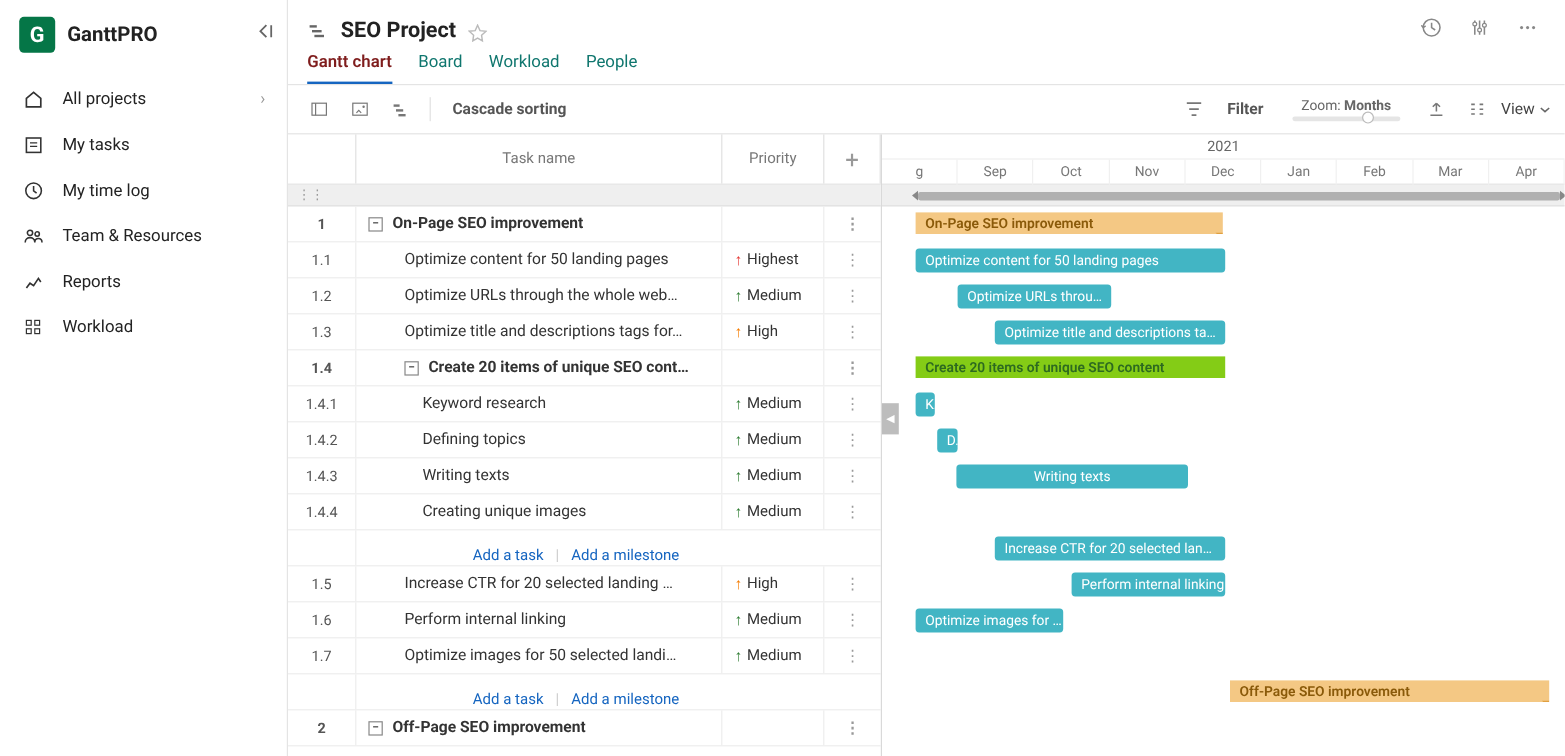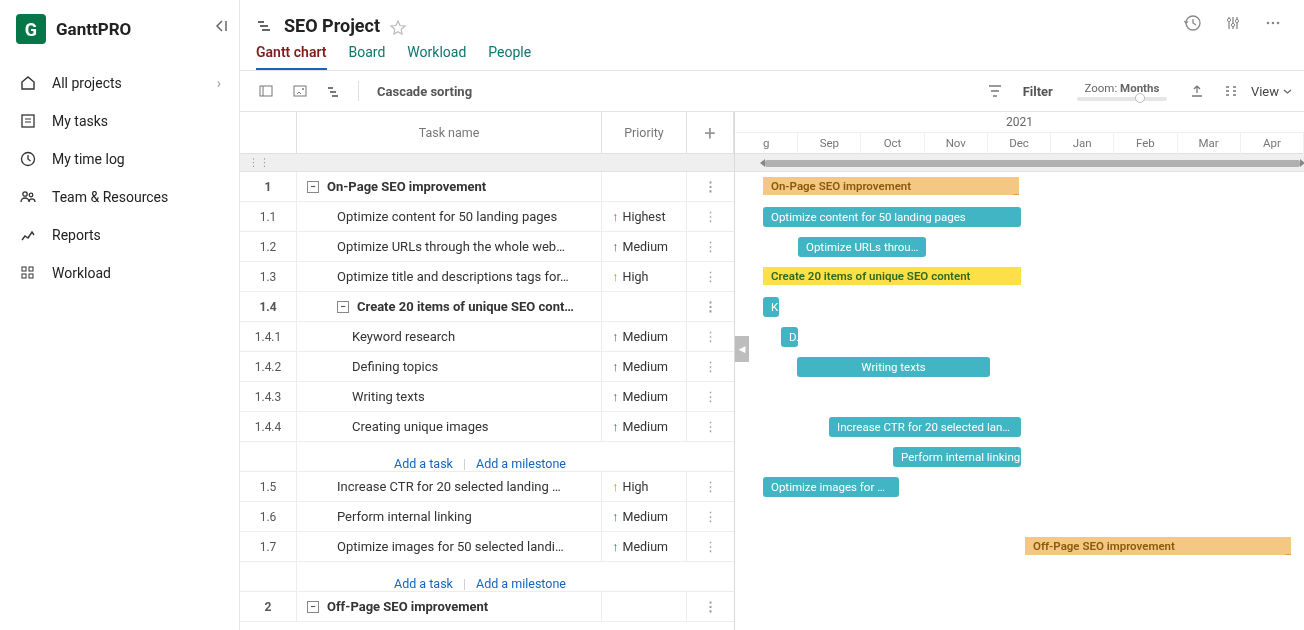--- a/index.html
+++ b/index.html
@@ -69,21 +69,21 @@
 .scroll-bar { position:absolute; left:30px; right:4px; top:6px; height:7px; background:#b0b0b0; border-radius:2px; }
 .scroll-bar::before { content:''; position:absolute; left:-5px; top:-1px; width:0;height:0; border-top:4px solid transparent; border-bottom:4px solid transparent; border-right:5px solid #888; }
 .scroll-bar::after { content:''; position:absolute; right:-5px; top:-1px; width:0;height:0; border-top:4px solid transparent; border-bottom:4px solid transparent; border-left:5px solid #888; }
 .gantt-row { height: 30px; position: relative; border-bottom: 1px solid transparent; }
 .bar { position: absolute; height: 20px; top: 5px; border-radius: 3px; color: #fff; font-size: 11.5px; display: flex; align-items: center; padding: 0 8px; overflow: hidden; white-space: nowrap; }
 .bar.teal { background: #42b5c4; }
 .bar.group-orange { background: #f4c884; color: #8a5a0a; font-weight:600; height:18px; top:5px; border-radius:0; }
 .bar.group-orange::before, .bar.group-orange::after { content:''; position:absolute; bottom:-5px; width:0;height:0; border-left:6px solid transparent; border-right:6px solid transparent; border-top:6px solid #e0a040; }
 .bar.group-orange::before { left:0; border-right:0; border-left:6px solid #e0a040; border-top:6px solid transparent; transform: none; width:6px; bottom:-6px; border-top:6px solid #e0a040; border-left:0; border-right:6px solid transparent;}
 .bar.group-orange::after { right:0; border-top:6px solid #e0a040; border-left:6px solid transparent; border-right:0;}
-.bar.group-green { background: #fde047; color: #2d6a20; font-weight:600; height:18px; top:5px; border-radius:0; }
+.bar.group-green { background: #84cc16; color: #2d6a20; font-weight:600; height:18px; top:5px; border-radius:0; }
 .bar.group-green::before { content:''; position:absolute; bottom:-6px; left:0; border-top:6px solid #6cb054; border-right:6px solid transparent; }
 .bar.group-green::after { content:''; position:absolute; bottom:-6px; right:0; border-top:6px solid #6cb054; border-left:6px solid transparent; }
 .collapse-handle { position:absolute; left:0; top:224px; width:14px; height:26px; background:#bdbdbd; display:flex; align-items:center; justify-content:center; color:#fff; font-size:9px; cursor:pointer; }
 svg { display:block; }
 </style>
 </head>
 <body>
 
 <div class="app">
   <div class="sidebar">
@@ -445,40 +445,43 @@
             <div class="gantt-row">
               <div class="bar group-orange" style="left: 28px; width: 256px;">On-Page SEO improvement</div>
             </div>
             <div class="gantt-row">
               <div class="bar teal" style="left: 28px; width: 258px;">Optimize content for 50 landing pages</div>
             </div>
             <div class="gantt-row">
               <div class="bar teal" style="left: 28px; width: 128px; margin-left: 35px;">Optimize URLs throu…</div>
             </div>
             <div class="gantt-row">
+              <div class="bar teal" style="left: 94px; width: 192px;">Optimize title and descriptions ta…</div>
+            </div>
+            <div class="gantt-row">
               <div class="bar group-green" style="left: 28px; width: 258px;">Create 20 items of unique SEO content</div>
             </div>
             <div class="gantt-row">
               <div class="bar teal" style="left: 28px; width: 16px;">K.</div>
             </div>
             <div class="gantt-row">
               <div class="bar teal" style="left: 46px; width: 17px;">D.</div>
             </div>
             <div class="gantt-row">
               <div class="bar teal" style="left: 62px; width: 193px; justify-content: center;">Writing texts</div>
             </div>
             <div class="gantt-row"></div>
             <div class="gantt-row">
               <div class="bar teal" style="left: 94px; width: 192px;">Increase CTR for 20 selected lan…</div>
             </div>
             <div class="gantt-row">
               <div class="bar teal" style="left: 158px; width: 128px;">Perform internal linking</div>
             </div>
             <div class="gantt-row">
-              <div class="bar teal" style="left: 28px; width: 136px;">Optimize images for …</div>
+              <div class="bar teal" style="left: 28px; width: 123px;">Optimize images for …</div>
             </div>
             <div class="gantt-row"></div>
             <div class="gantt-row">
               <div class="bar group-orange" style="left: 290px; width: 266px;">Off-Page SEO improvement</div>
             </div>
           </div>
         <div class="collapse-handle">◀</div>
       </div>
     </div>
   </div>

